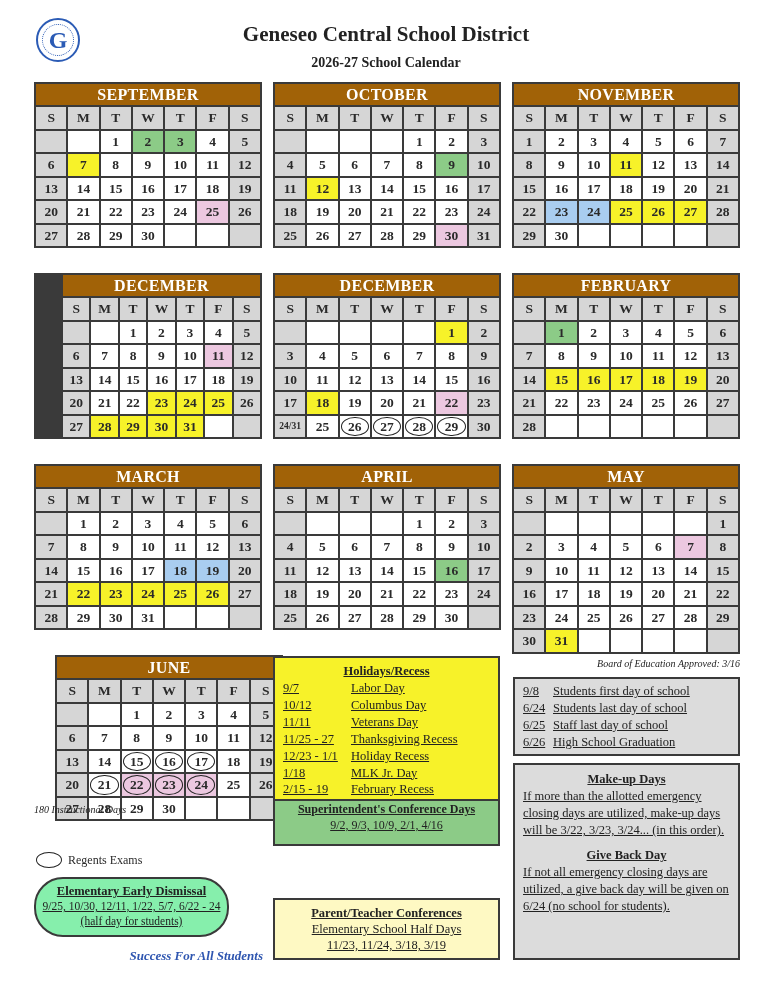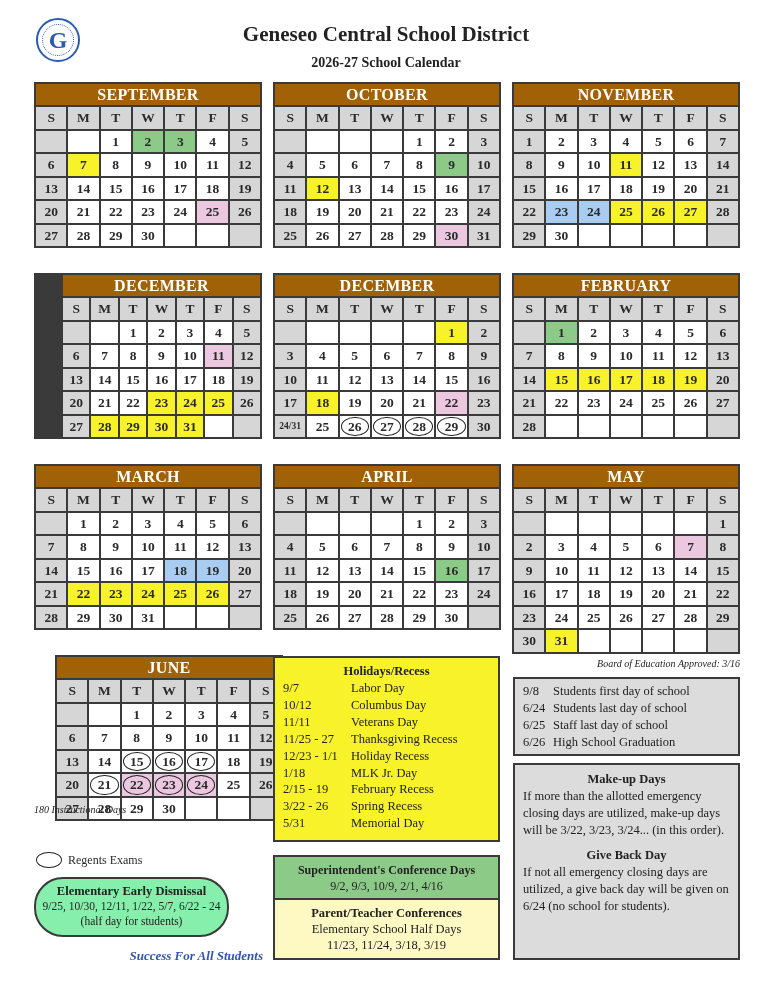--- a/index.html
+++ b/index.html
@@ -58,35 +58,35 @@
   }
   .legend-ring {
     position: absolute; left: 36px; top: 852px; width: 26px; height: 16px;
     border: 1.3px solid #222; border-radius: 50%;
   }
   .legend-label {
     position: absolute; left: 68px; top: 853px; font-family: "Liberation Serif", serif; font-size: 12px;
   }
   .box {
     position: absolute; border: 2px solid #3a3a3a; font-family: "Liberation Serif", serif;
-    font-size: 12px; color: #222;
+    font-size: 12px; color: #222; text-decoration: underline;
   }
   .box .hd { font-weight: bold; text-align: center; }
   .early { left: 34px; top: 877px; width: 195px; height: 60px; background: #86efac; text-align: center; padding-top: 5px; line-height: 15px; border-radius: 29px; }
   .early .hd { font-size: 12.5px; }
   .early .ln { font-size: 11.5px; }
   .slogan {
     position: absolute; left: 34px; top: 948px; width: 229px; text-align: right;
     font-family: "Liberation Serif", serif; font-style: italic; font-weight: bold; font-size: 13px; color: #2f56b0;
   }
   .holidays { left: 273px; top: 656px; width: 227px; height: 186px; background: #f7f229; padding: 6px 8px 0 8px; }
   .holidays .hd { margin-bottom: 1px; font-size: 12.5px; }
   .hrow { display: flex; line-height: 16.9px; font-size: 12.5px; }
   .hrow .d { width: 68px; }
-  .sup { left: 273px; top: 855px; width: 227px; height: 47px; background: #8ccb87; text-align: center; padding-top: 5px; line-height: 16px; }
+  .sup { left: 273px; top: 799px; width: 227px; height: 47px; background: #8ccb87; text-align: center; line-height: 16px; }
   .ptc { left: 273px; top: 898px; width: 227px; height: 62px; background: #fef9c3; text-align: center; padding-top: 5px; line-height: 16px; font-size: 12.5px; }
   .ptc .hd { font-weight: bold; }
   .approved { left: 512px; top: 658px; width: 228px; text-align: right; }
   .keydates { left: 513px; top: 677px; width: 227px; height: 79px; background: #dcdcdc; padding: 4px 8px; }
   .krow { display: flex; line-height: 17px; font-size: 12.5px; }
   .krow .d { width: 30px; }
   .makeup { left: 513px; top: 763px; width: 227px; height: 197px; background: #dcdcdc; padding: 6px 8px; line-height: 17px; font-size: 12.5px; }
   .makeup .hd { font-weight: bold; text-align: center; }
   .makeup p { margin-bottom: 8px; }
 </style>

